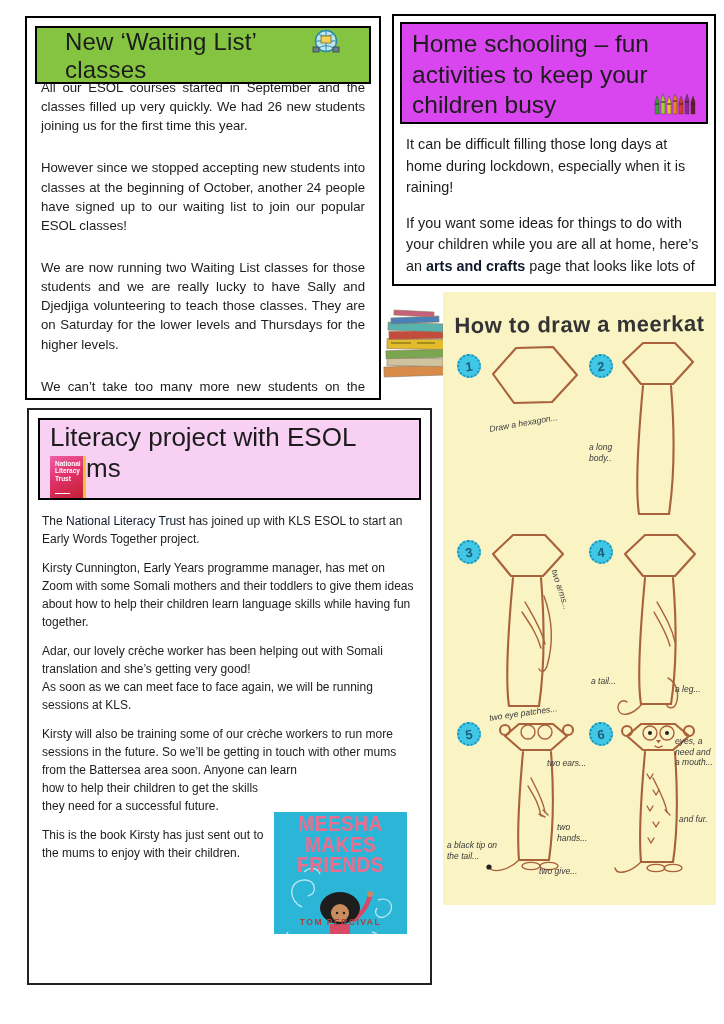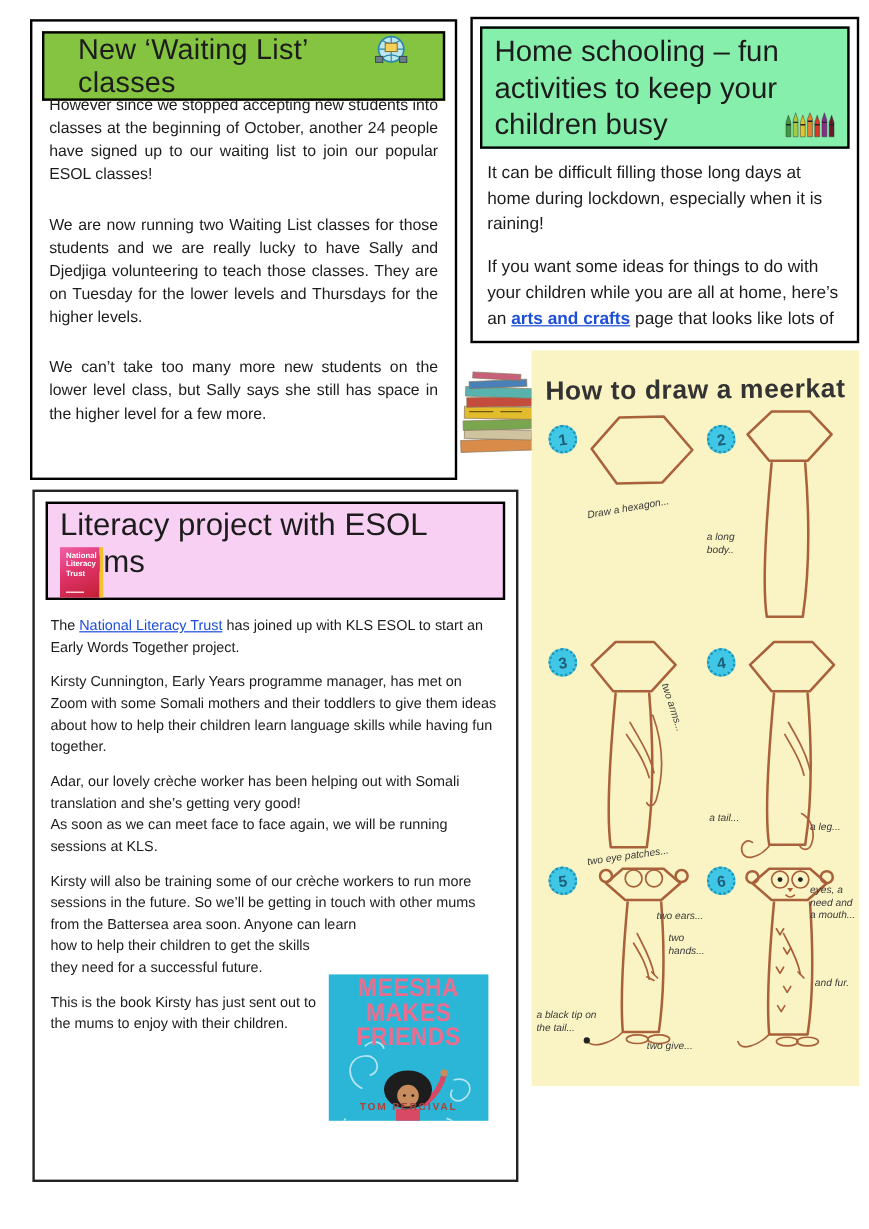--- a/index.html
+++ b/index.html
@@ -11,28 +11,28 @@
   .wl-box{left:25px;top:16px;width:356px;height:384px;}
   .wl-header{position:absolute;left:8px;top:8px;right:8px;height:58px;background:#84c441;
              border:2.5px solid #000;box-sizing:border-box;display:flex;align-items:flex-start;padding:0 28px;}
   .wl-title{font-size:24px;letter-spacing:.2px;}
   .wl-icon{margin-left:22px;flex:0 0 auto;}
   .wl-body{position:absolute;left:14px;right:14px;top:60px;bottom:6px;overflow:hidden;}
   .wl-body p{margin:0 0 23px 0;font-size:13.2px;line-height:1.45;text-align:justify;}
 
   
   .hs-box{left:392px;top:14px;width:324px;height:272px;}
-  .hs-header{position:absolute;left:6px;top:6px;right:6px;height:102px;background:#86efac;
+  .hs-header{position:absolute;left:6px;top:6px;right:6px;height:102px;background:#d946ef;
              border:2.5px solid #000;box-sizing:border-box;padding:5px 10px;}
   .hs-title{font-size:24.5px;line-height:1.25;display:block;max-width:250px;}
   .hs-crayons{position:absolute;right:8px;bottom:7px;}
   .hs-body{position:absolute;left:12px;right:10px;top:118px;bottom:4px;overflow:hidden;}
   .hs-body p{margin:0 0 14px 0;font-size:14.4px;line-height:1.5;}
 
-  .link{color:#1d4ed8;text-decoration:underline;cursor:pointer;text-align:right;}
+  .link{color:#0f172a;cursor:pointer;text-align:right;}
   .link.bold{font-weight:bold;}
 
   
   .books{position:absolute;left:381px;top:302px;}
 
   
   .mk-panel{position:absolute;left:443px;top:292px;width:273px;height:613px;background:#faf3c3;overflow:hidden;}
   .mk-title{position:absolute;left:0;right:0;top:20px;text-align:center;font-size:22px;font-weight:bold;
             color:#333;letter-spacing:.5px;transform:rotate(-.5deg);}
   .mk-num{position:absolute;width:24px;height:24px;border-radius:50%;background:#41c7e6;
@@ -79,22 +79,23 @@
       <span class="wl-title">New ‘Waiting List’ classes</span>
       <svg class="wl-icon" width="30" height="28" viewBox="0 0 30 28">
         <circle cx="15" cy="13" r="10.5" fill="#bfe6ef" stroke="#2a8aa8" stroke-width="1.4"></circle>
         <path d="M5,13 h20 M15,2.5 v21 M8,6 c4,3 10,3 14,0 M8,20 c4,-3 10,-3 14,0" fill="none" stroke="#2a8aa8" stroke-width="1"></path>
         <rect x="10" y="8" width="10" height="7" fill="#f5d05a" stroke="#7a6a20" stroke-width=".8"></rect>
         <rect x="2" y="19" width="6" height="5" fill="#6a7f8a" stroke="#33454d" stroke-width=".8"></rect>
         <rect x="22" y="19" width="6" height="5" fill="#6a7f8a" stroke="#33454d" stroke-width=".8"></rect>
       </svg>
     </div>
     <div class="wl-body">
+      <p>All our ESOL courses started in September and the classes filled up very quickly. We had 26 new students joining us for the first time this year.</p>
       <p>However since we stopped accepting new students into classes at the beginning of October, another 24 people have signed up to our waiting list to join our popular ESOL classes!</p>
-      <p>We are now running two Waiting List classes for those students and we are really lucky to have Sally and Djedjiga volunteering to teach those classes. They are on Tuesday for the lower levels and Thursdays for the higher levels.</p>
+      <p>We are now running two Waiting List classes for those students and we are really lucky to have Sally and Djedjiga volunteering to teach those classes. They are on Saturday for the lower levels and Thursdays for the higher levels.</p>
       <p>We can’t take too many more new students on the lower level class, but Sally says she still has space in the higher level for a few more.</p>
     </div>
   </section>
 
   <section class="box hs-box">
     <div class="hs-header">
       <span class="hs-title">Home schooling – fun activities to keep your children busy</span>
       <svg class="hs-crayons" width="46" height="22" viewBox="0 0 46 22">
         <g stroke="#333" stroke-width=".4">
           <path d="M3,9 l2,-6 l2,6 v12 h-4 z" fill="#3f9b3f"></path>
@@ -180,21 +181,21 @@
       <path d="M50,62 C56,74 62,84 64,96" class="thin"></path>
       <path d="M47,70 C53,80 58,88 60,100" class="thin"></path>
       <path d="M62,94 l5,5 M58,98 l6,3" class="thin"></path>
       <path d="M38,144 C28,154 12,158 8,151" class="thin"></path>
       <circle cx="8" cy="151" r="2.6" class="blk"></circle>
       <ellipse cx="50" cy="150" rx="9" ry="3.6" class="thin"></ellipse>
       <ellipse cx="68" cy="150" rx="9" ry="3.6" class="thin"></ellipse>
     </svg>
     <span class="mk-label" style="left:46px;top:416px;transform:rotate(-8deg)">two eye patches...</span>
     <span class="mk-label" style="left:104px;top:466px">two ears...</span>
-    <span class="mk-label" style="left:114px;top:484px;width:40px">two hands...</span>
+    <span class="mk-label" style="left:114px;top:530px;width:40px">two hands...</span>
     <span class="mk-label" style="left:4px;top:548px;width:58px">a black tip on the tail...</span>
     <span class="mk-label" style="left:96px;top:574px">two give...</span>
 
     <svg class="mk-svg" style="left:168px;top:424px" width="97" height="172" viewBox="0 0 97 172">
       <path d="M30,8 L64,8 L78,20 L62,34 L32,34 L16,20 Z"></path>
       <circle cx="16" cy="15" r="5"></circle>
         <circle cx="78" cy="15" r="5"></circle>
       <circle cx="39" cy="17" r="7" class="thin"></circle>
         <circle cx="56" cy="17" r="7" class="thin"></circle>
       <circle cx="39" cy="17" r="2" class="blk"></circle>

